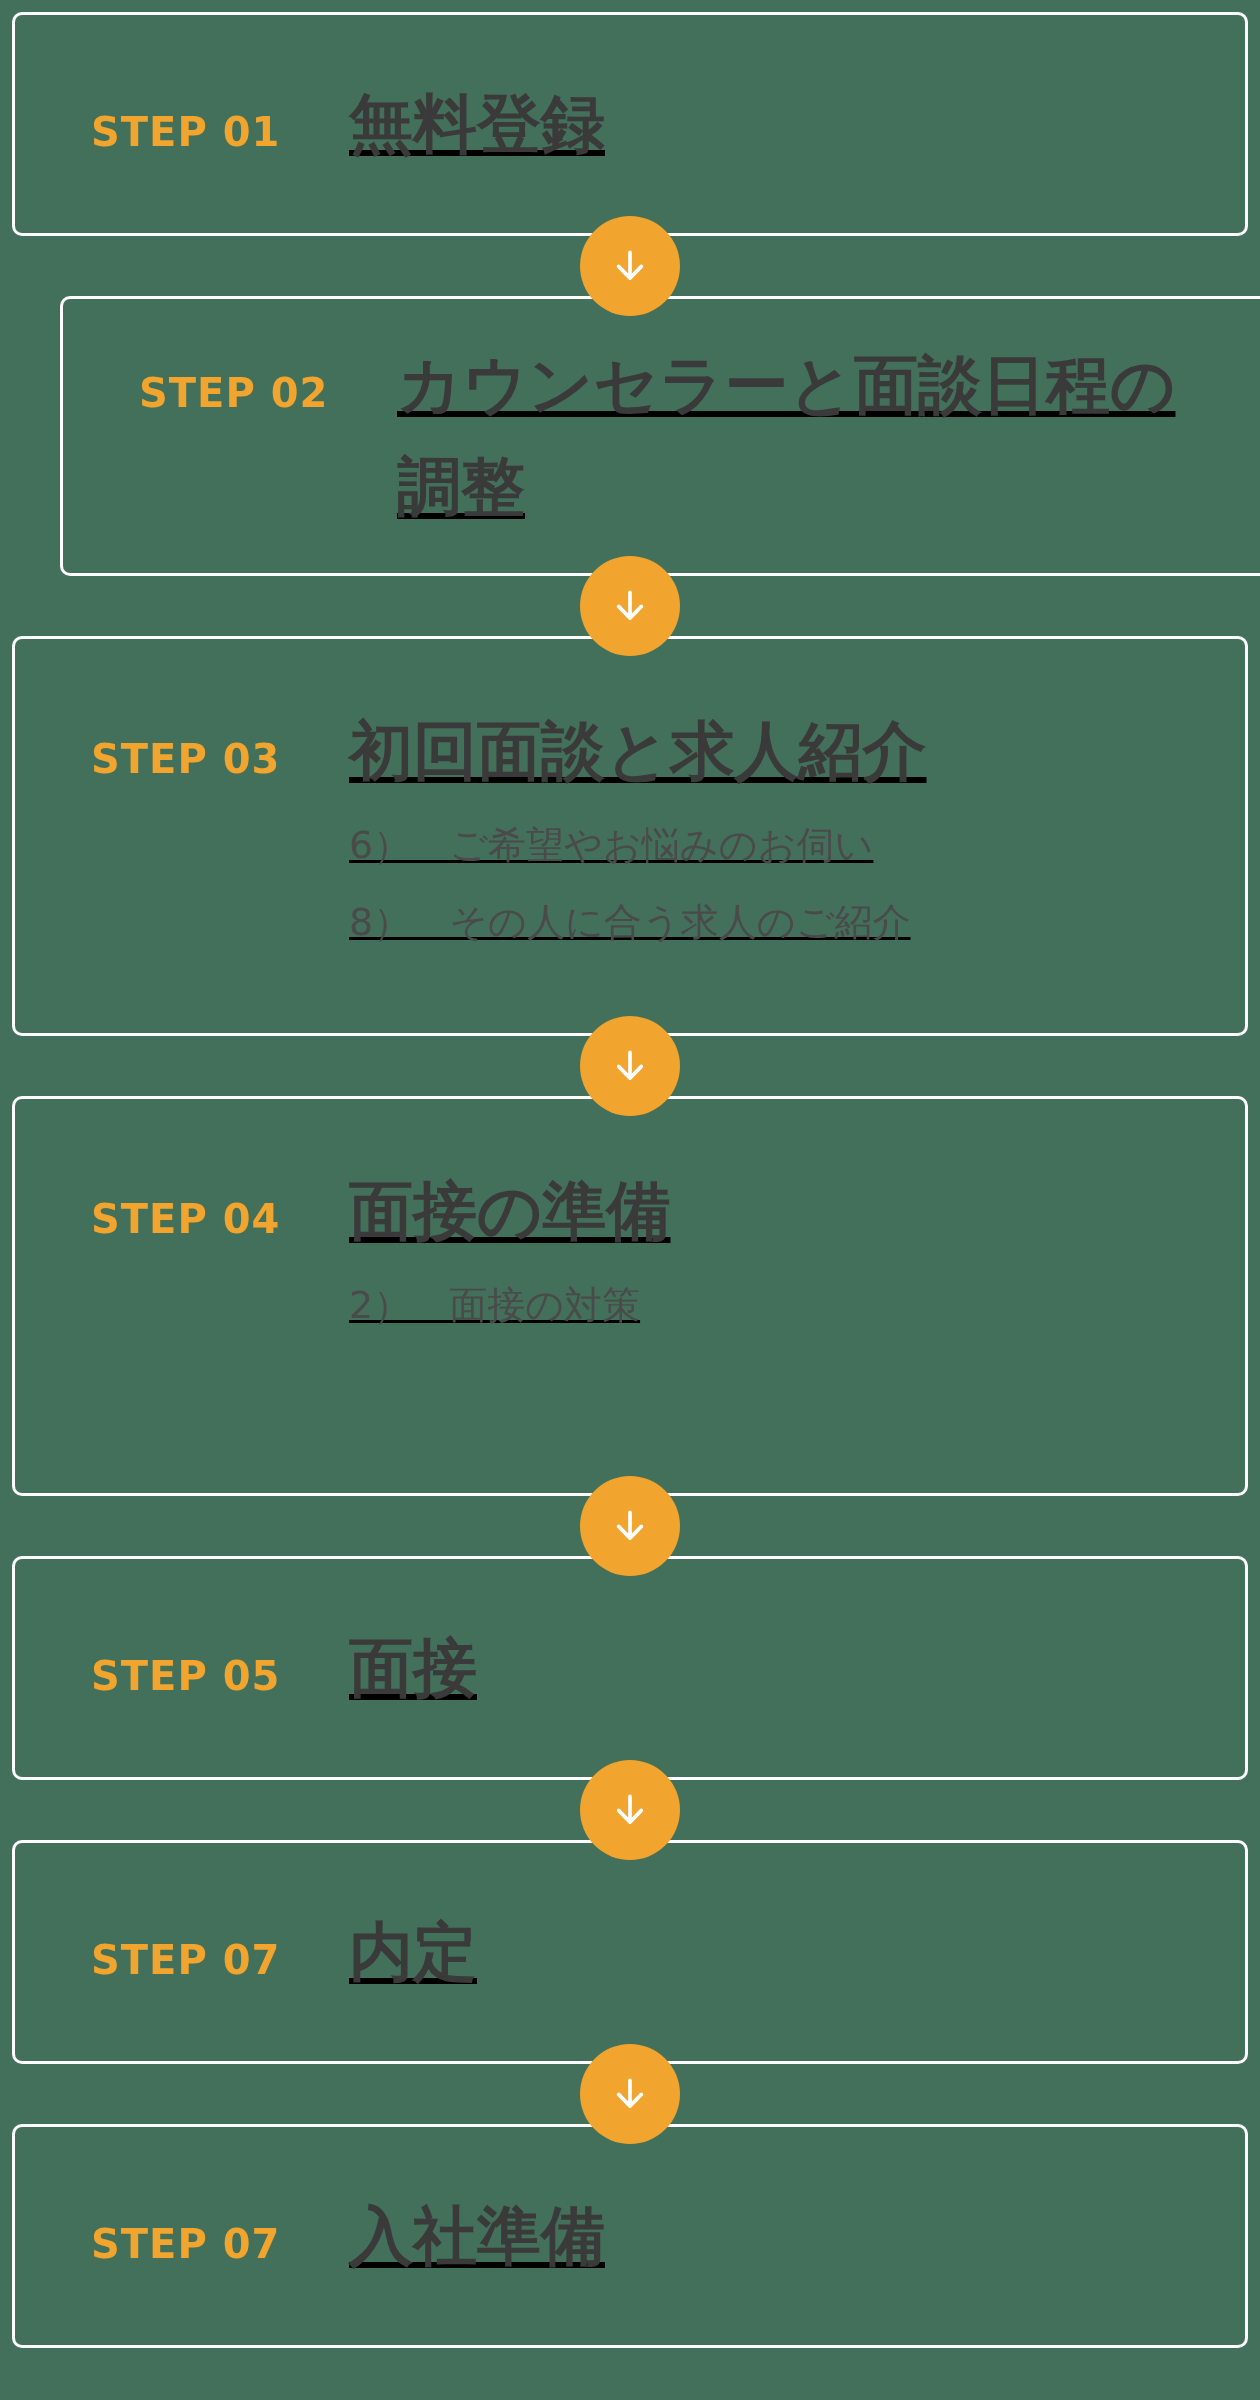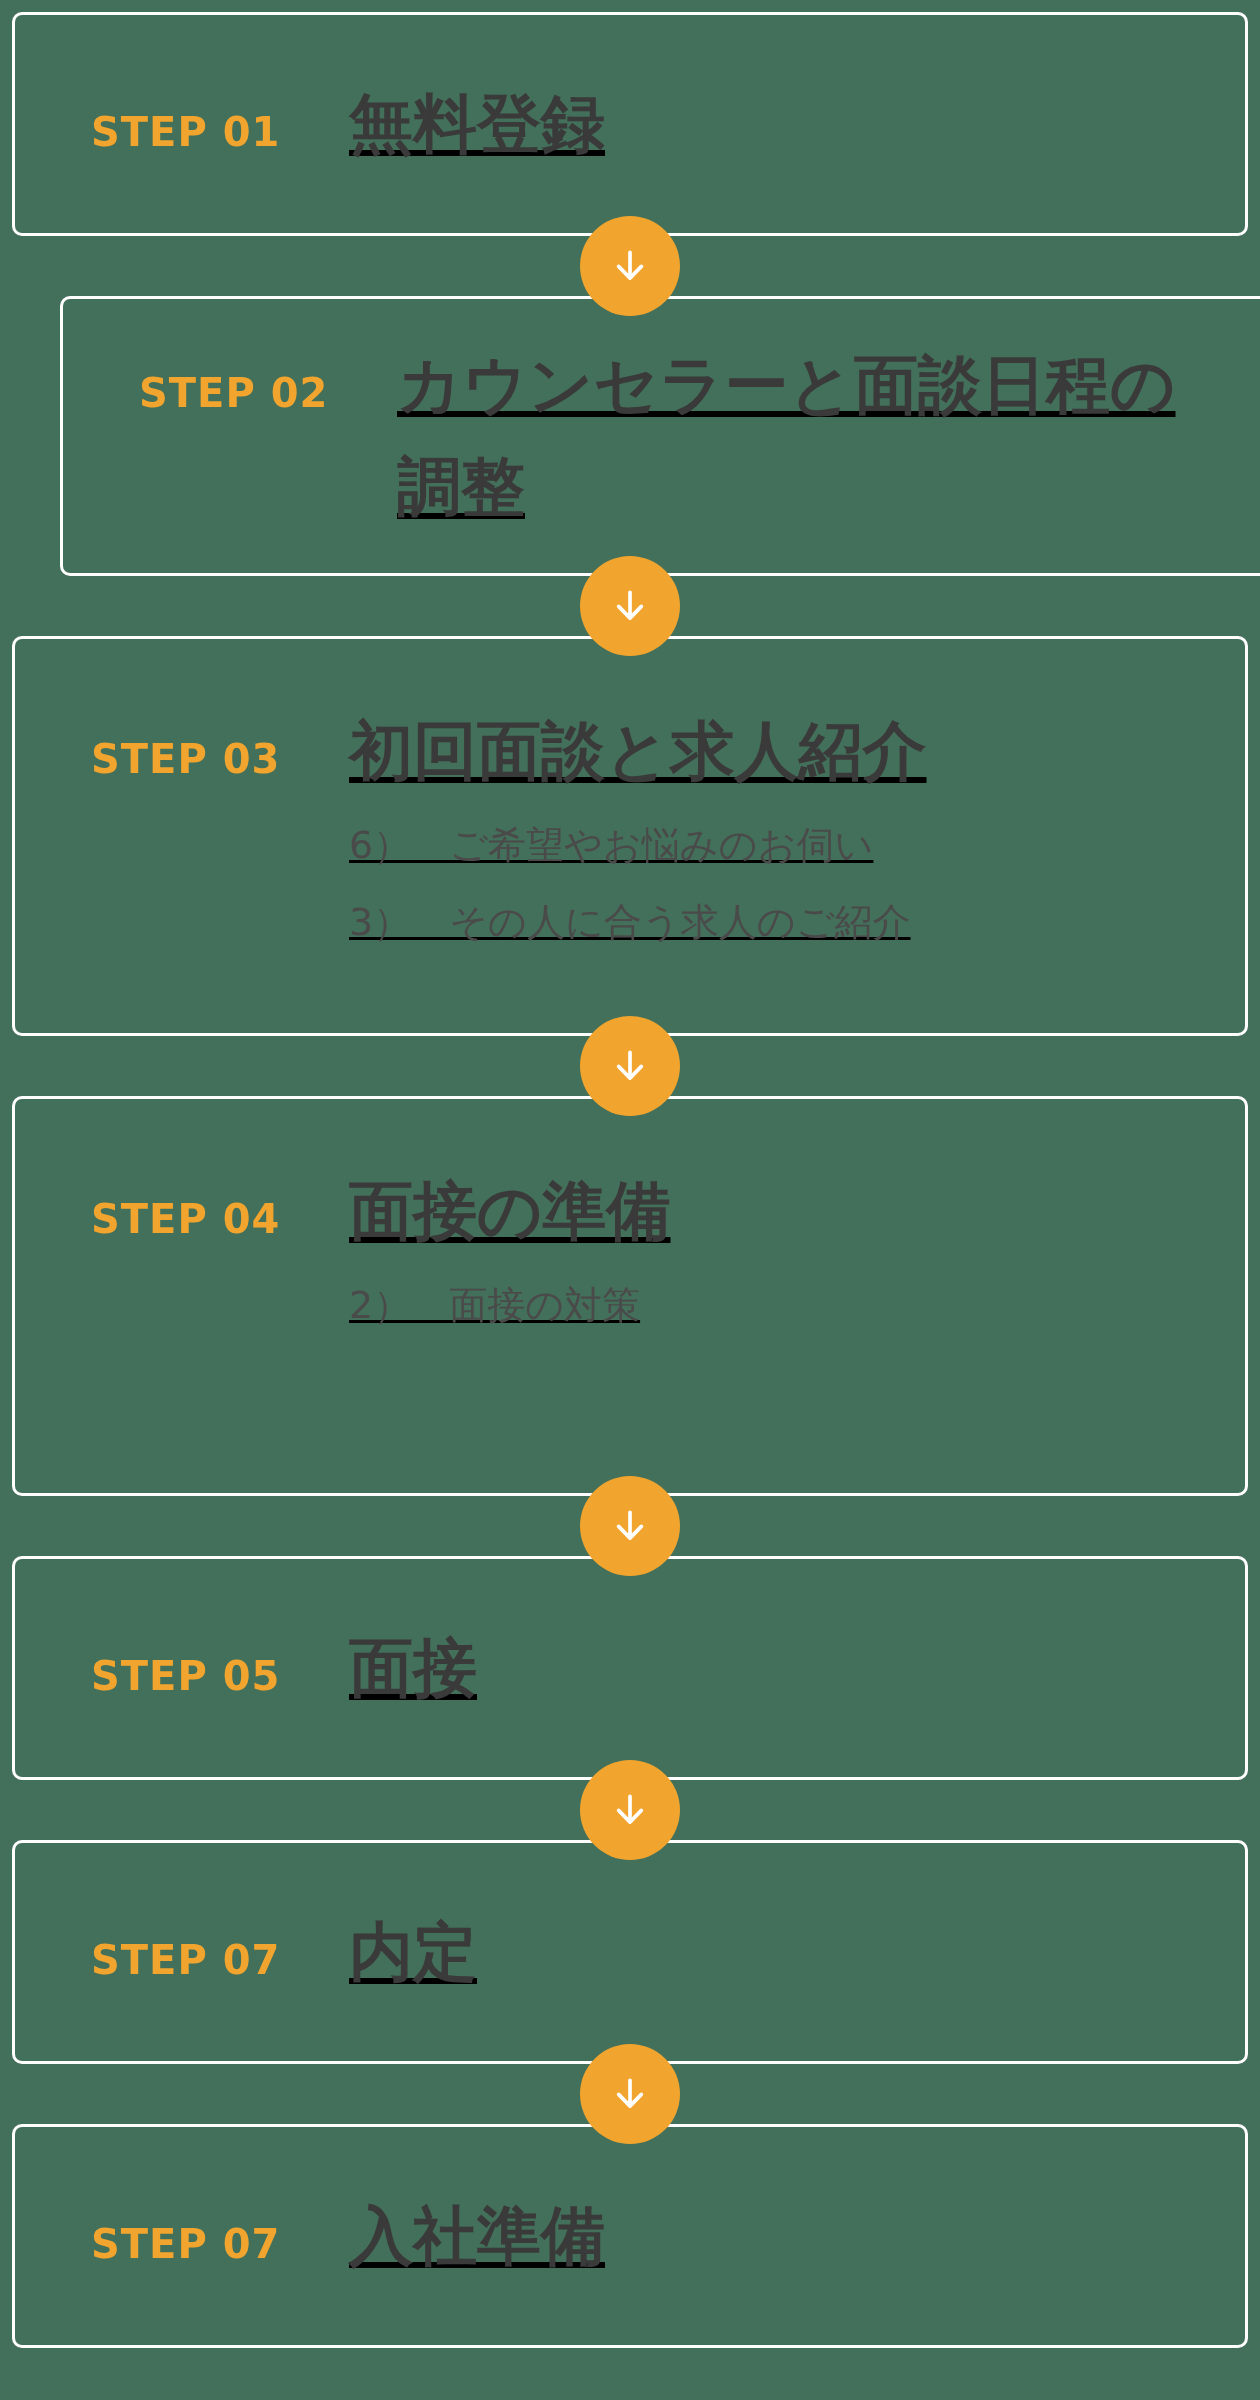--- a/index.html
+++ b/index.html
@@ -118,21 +118,21 @@
     </div>
   </div>
 
   <div class="card card--l">
     <div class="card-row">
       <span class="step-label">STEP 03</span>
       <div class="step-content">
         <h2 class="step-title">初回面談と求人紹介</h2>
         <ul class="step-items">
           <li>6）　ご希望やお悩みのお伺い</li>
-          <li>3）　その人に合う求人のご紹介</li>
+          <li>8）　その人に合う求人のご紹介</li>
         </ul>
       </div>
     </div>
   </div>
 
   <div class="arrow-gap">
     <div class="arrow-circle">
       <svg viewBox="0 0 24 24" width="44" height="44">
         <path d="M12 4.5 V18 M5.8 12.2 L12 18.6 L18.2 12.2" fill="none" stroke="#FFFFFF" stroke-width="2" stroke-linecap="round" stroke-linejoin="round"></path>
       </svg>

